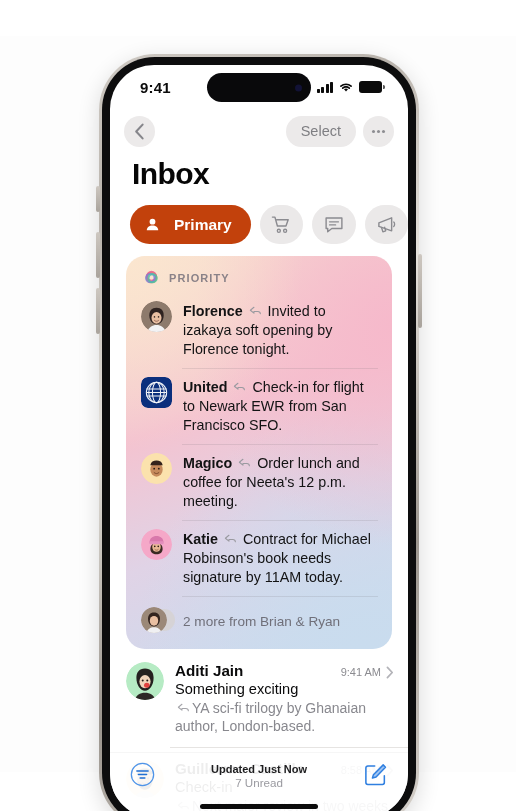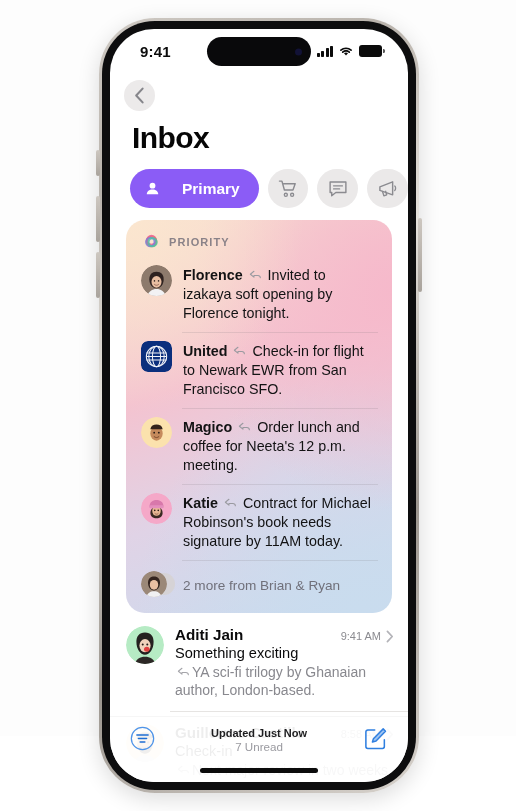--- a/index.html
+++ b/index.html
@@ -2,21 +2,21 @@
 <html><head>
 <meta charset="utf-8">
 <style>
   * { box-sizing: border-box; margin: 0; padding: 0; }
   html, body {
     width: 516px; height: 811px;
     background: #ffffff;
     font-family: "Liberation Sans", sans-serif;
     overflow: hidden;
   }
-  #stage { position: relative; width: 516px; height: 736px; background: #fdfdfd; }
+  #stage { position: relative; width: 516px; height: 736px; background: #fdfdfd; margin-top: 36px; }
 
   
   .phone-outer {
     position: absolute; left: 99px; top: 18px;
     width: 320px; height: 775px;
     border-radius: 56px;
     background: linear-gradient(150deg,#cfcac4 0%,#b9b3ac 18%,#e6e2dc 40%,#9c968f 70%,#d8d3cd 100%);
     box-shadow: 0 6px 22px rgba(0,0,0,0.14);
   }
   .phone-band {
@@ -99,21 +99,21 @@
 
   
   .tabs { display: flex; align-items: center; gap: 9px; padding: 14px 0 0 20px; }
   .tab {
     height: 39px; border-radius: 20px; background: #ebe9e9;
     display: flex; align-items: center; justify-content: center;
     color: #838388;
   }
   .tab.icon-only { width: 49px; }
   .tab.active {
-    background: #8b5cf6; color: #ffffff; padding: 0 19px 0 15px; gap: 22px;
+    background: #c2410c; color: #ffffff; padding: 0 19px 0 15px; gap: 14px;
   }
   .tab.active .tab-label { font-size: 15.5px; font-weight: 600; color:#fff; }
 
   
   .scroll-area { padding: 10px 0 0 0; }
   .priority-card {
     margin: 2px 16px 0 16px;
     border-radius: 19px;
     background:
       radial-gradient(115% 85% at 0% 0%, #fbe6cf 0%, rgba(251,230,207,0) 58%),
@@ -214,20 +214,30 @@
           </svg>
           <div class="batt"></div>
         </div>
       </div>
 
       <div class="navbar">
         <div class="circle-btn">
           <svg width="11" height="17" viewBox="0 0 11 17">
             <path d="M8.6 1.6 2.2 8.5l6.4 6.9" stroke="#86868b" stroke-width="2.1" fill="none" stroke-linecap="round" stroke-linejoin="round"></path>
           </svg>
+        </div>
+        <div class="nav-right">
+          <div class="pill-btn">
+            <span>Select</span>
+          </div>
+          <div class="dots-btn">
+            <span></span>
+            <span></span>
+            <span></span>
+          </div>
         </div>
       </div>
 
       <div class="page-title">Inbox</div>
 
       <div class="tabs">
 
         <div class="tab active">
           <svg width="15" height="15" viewBox="0 0 16 16">
             <circle cx="8" cy="5" r="3.1" fill="#fff"></circle>

